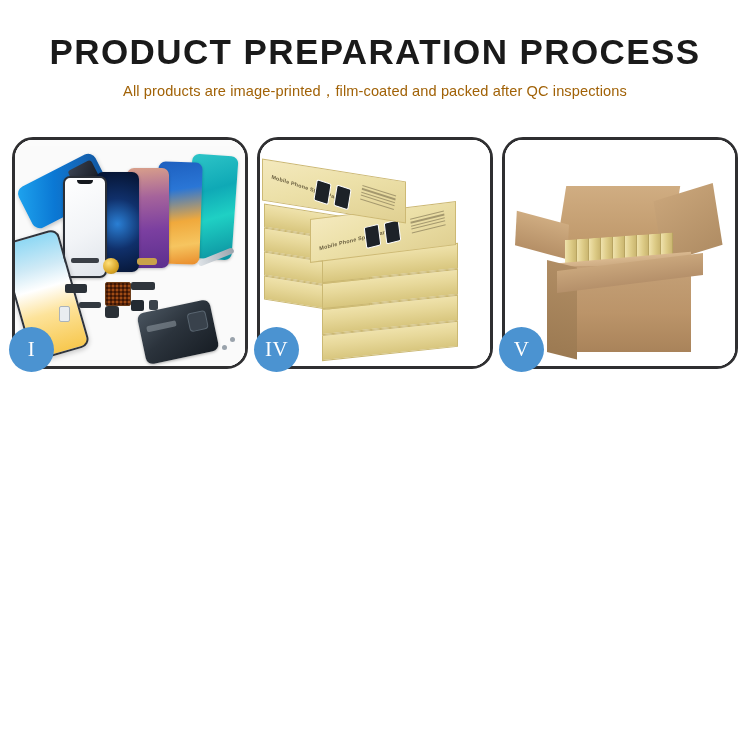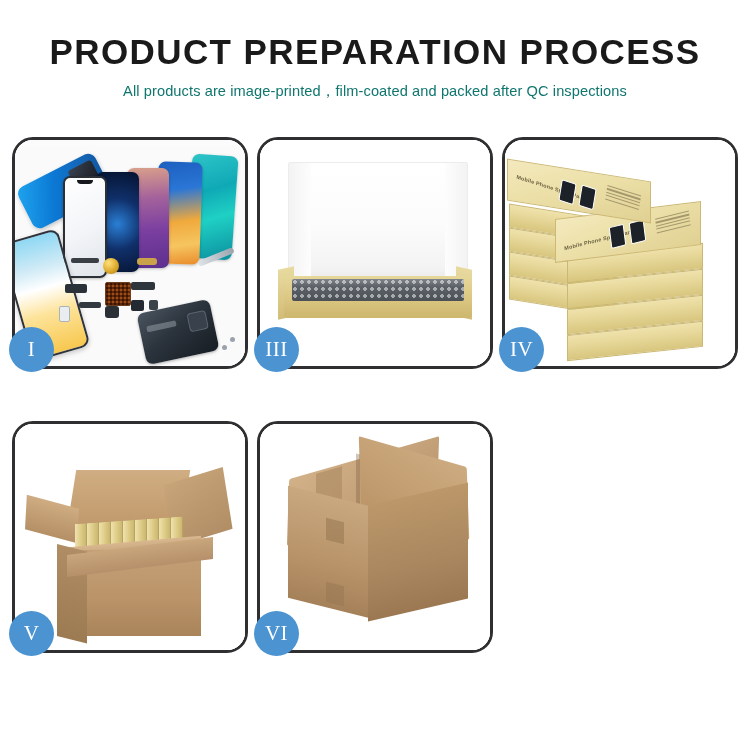--- a/index.html
+++ b/index.html
@@ -11,21 +11,21 @@
   }
   .page{position:relative;width:750px;height:550px;}
 
   
   .header{padding-top:34px;text-align:center;}
   .title{
     font-size:35px;font-weight:700;letter-spacing:1.4px;
     color:#1a1a1a;line-height:1.05;white-space:nowrap;
   }
   .subtitle{
-    margin-top:11px;font-size:14.6px;color:#0f766e;letter-spacing:.1px;white-space:nowrap;
+    margin-top:11px;font-size:14.6px;color:#a16207;letter-spacing:.1px;white-space:nowrap;
   }
 
   
   .grid{
     position:absolute;left:12px;top:137px;
     width:726px;
     display:grid;
     grid-template-columns:repeat(3,236px);
     grid-template-rows:232px 232px;
     column-gap:9px;row-gap:52px;
@@ -382,33 +382,20 @@
             <span class="part screw1"></span>
             <span class="part screw2"></span>
             <span class="part tool"></span>
           </div>
         </div>
       </div>
       <div class="badge">I</div>
     </div>
 
 
-    <div class="panel">
-      <div class="panel-inner">
-        <div class="p3">
-          <div class="foam-back"></div>
-          <div class="box3-flapL"></div>
-          <div class="box3-flapR"></div>
-          <div class="box3-body">
-            <div class="box3-inner"></div>
-          </div>
-        </div>
-      </div>
-      <div class="badge">III</div>
-    </div>
 
     <div class="panel">
       <div class="panel-inner">
         <div class="p4">
           <div class="stack">
 
             <div class="ybox" style="left:4px;top:58px;width:104px;height:22px;transform:skewY(9deg);"></div>
             <div class="ybox" style="left:4px;top:82px;width:104px;height:22px;transform:skewY(9deg);"></div>
             <div class="ybox" style="left:4px;top:106px;width:104px;height:22px;transform:skewY(9deg);"></div>
             <div class="ybox" style="left:4px;top:130px;width:104px;height:22px;transform:skewY(9deg);"></div>
@@ -468,30 +455,15 @@
           </div>
           <div class="c5-rim"></div>
           <div class="c5-body"></div>
           <div class="c5-side"></div>
           <div class="c5-flapFront"></div>
         </div>
       </div>
       <div class="badge">V</div>
     </div>
 
-    <div class="panel">
-      <div class="panel-inner">
-        <div class="p6">
-          <div class="c6-top"></div>
-          <div class="c6-top2"></div>
-          <div class="c6-tapeL"></div>
-          <div class="c6-seamT"></div>
-          <div class="c6-left"></div>
-          <div class="c6-right"></div>
-          <div class="c6-tabL"></div>
-          <div class="c6-tabB"></div>
-        </div>
-      </div>
-      <div class="badge">VI</div>
-    </div>
 
   </div>
 </div>
 
 </body></html>

